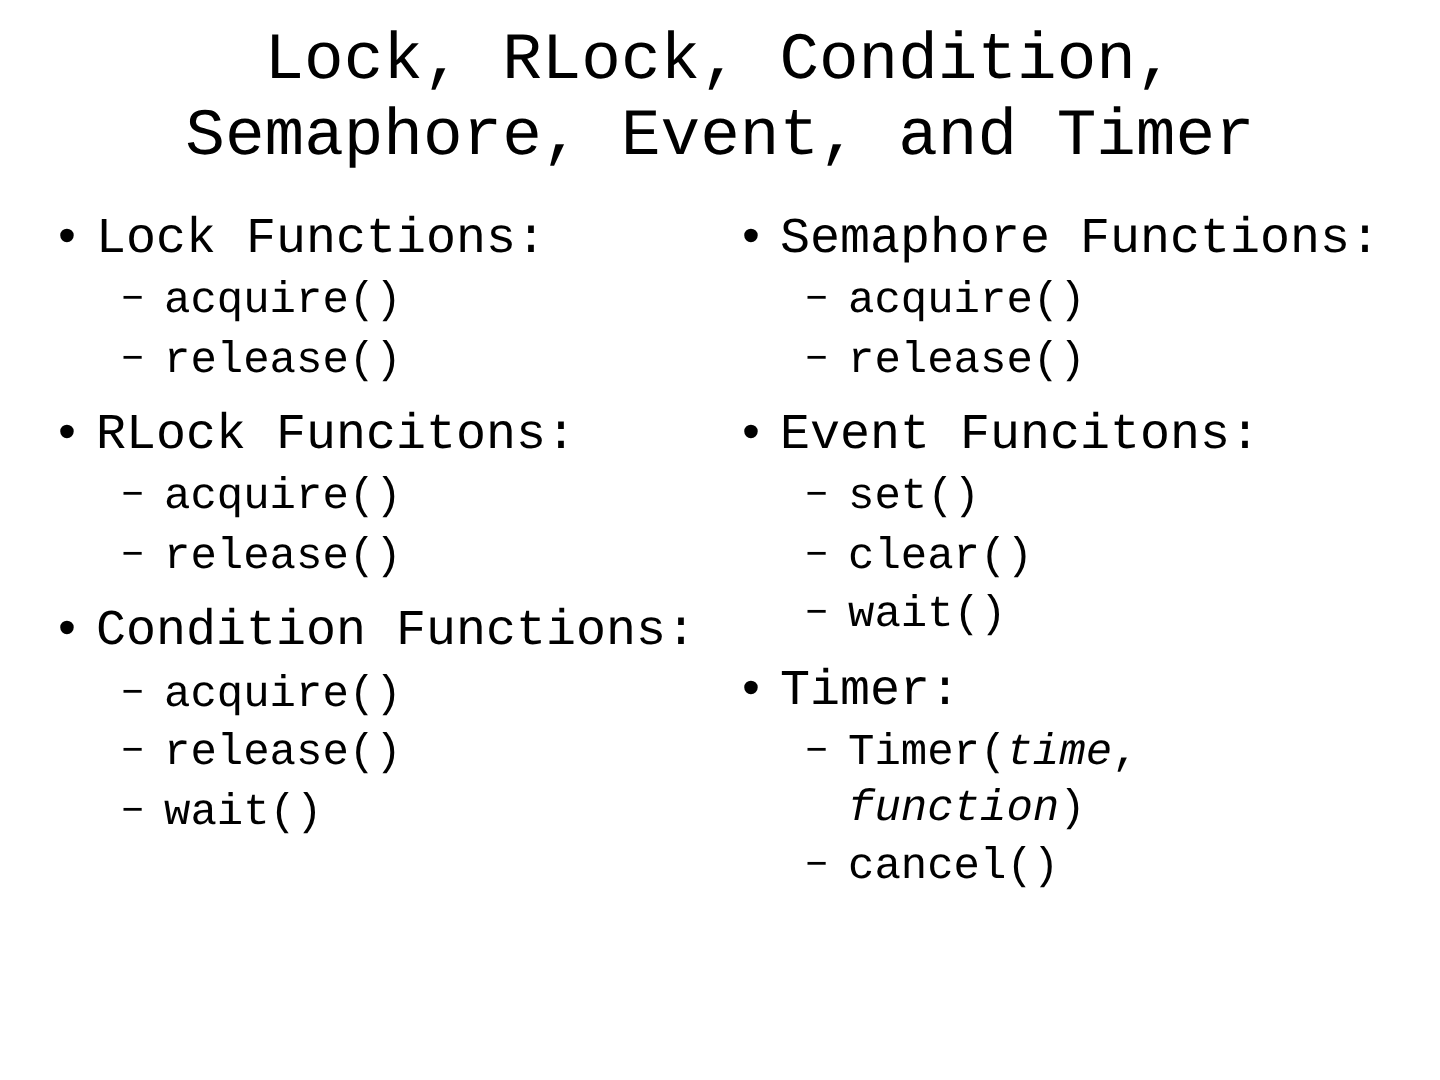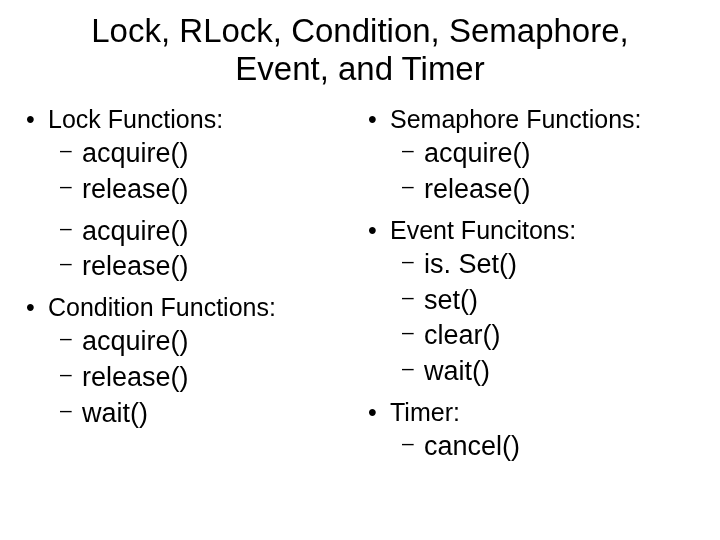--- a/index.html
+++ b/index.html
@@ -10,20 +10,21 @@
     background: #ffffff;
     font-family: Arial, Helvetica, sans-serif;
     color: #000000;
     overflow: hidden;
   }
   .slide {
     box-sizing: border-box;
     width: 720px;
     height: 460px;
     padding: 8px 20px 20px 20px;
+    font-family: Liberation Mono, monospace;
   }
   .title {
     text-align: center;
     font-size: 33px;
     line-height: 1.15;
     margin: 4px 40px 10px 40px;
   }
   .columns {
     display: flex;
     flex-direction: row;
@@ -50,21 +51,21 @@
     left: 6px;
     top: 0;
     font-size: 25px;
   }
   ul.dash {
     list-style: none;
     padding: 0;
     margin: 2px 0 8px 0;
   }
   ul.dash > li {
-    font-size: 27px;
+    font-size: 22px;
     line-height: 1.25;
     padding-left: 62px;
     position: relative;
     margin: 2px 0;
   }
   ul.dash > li::before {
     content: "–";
     position: absolute;
     left: 40px;
     top: 0;
@@ -81,20 +82,21 @@
   <div class="title">Lock, RLock, Condition, Semaphore, Event, and Timer</div>
 
   <div class="columns">
     <div class="col" id="col-left">
         <ul class="bullet">
           <li>Lock Functions:</li>
           <ul class="dash">
             <li>acquire()</li>
             <li>release()</li>
           </ul>
+          <li>RLock Funcitons:</li>
           <ul class="dash">
             <li>acquire()</li>
             <li>release()</li>
           </ul>
           <li>Condition Functions:</li>
           <ul class="dash">
             <li>acquire()</li>
             <li>release()</li>
             <li>wait()</li>
           </ul>
@@ -102,25 +104,25 @@
       </div>
     <div class="col" id="col-right">
         <ul class="bullet">
           <li>Semaphore Functions:</li>
           <ul class="dash">
             <li>acquire()</li>
             <li>release()</li>
           </ul>
           <li>Event Funcitons:</li>
           <ul class="dash">
-            <li>is. Set()</li>
             <li>set()</li>
             <li>clear()</li>
             <li>wait()</li>
           </ul>
           <li>Timer:</li>
           <ul class="dash">
+            <li>Timer(<span class="italic">time</span>, <span class="italic">function</span>)</li>
             <li>cancel()</li>
           </ul>
         </ul>
       </div>
   </div>
 </div>
 
 </body></html>

